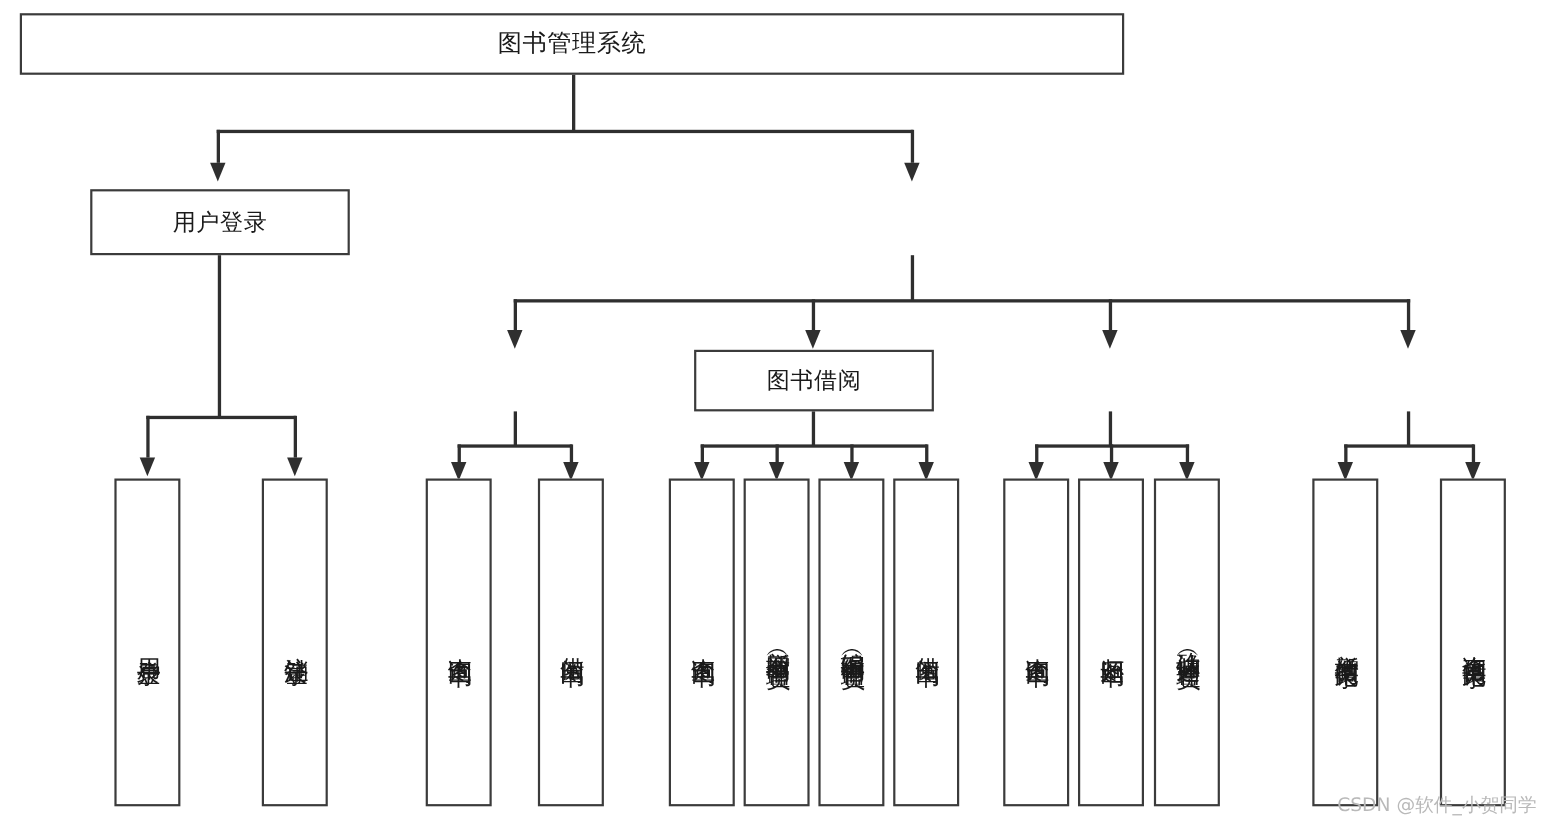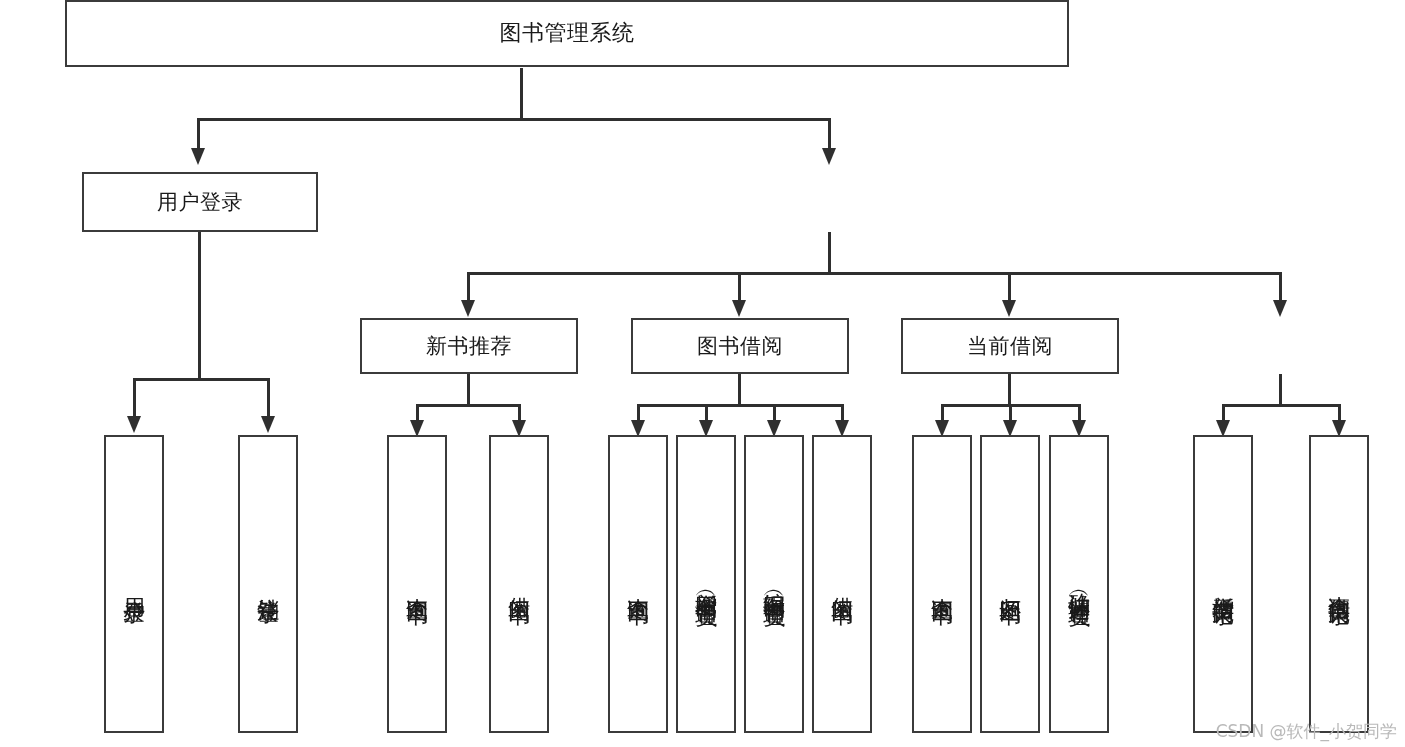--- a/index.html
+++ b/index.html
@@ -74,21 +74,21 @@
     color:#b9b9b9;
     white-space:nowrap;
     font-family:"DejaVu Sans","Liberation Sans",sans-serif;
   }
 </style>
 </head>
 <body>
 
 <div id="canvas">
 
-  <div class="node horiz root" style="left:18px;top:0;width:1004px;height:67px;margin-left:47px;">
+  <div class="node horiz root" style="left:18px;top:12px;width:1004px;height:56px;">
     <span class="lbl">图书管理系统</span>
   </div>
 
   <div class="conn vline" style="left:520px;top:68px;width:2.5px;height:52px;"></div>
 
   <div class="conn hline" style="left:197px;top:118px;width:633px;height:2.5px;"></div>
 
   <div class="conn vline" style="left:197px;top:118px;width:2.5px;height:30px;"></div>
   <div class="conn vline" style="left:828px;top:118px;width:2.5px;height:30px;"></div>
   <div class="arrow" style="left:191px;top:148px;"></div>
@@ -109,28 +109,22 @@
   <div class="conn hline" style="left:467px;top:272px;width:815px;height:2.5px;"></div>
   <div class="conn vline" style="left:467px;top:272px;width:2.5px;height:30px;"></div>
   <div class="conn vline" style="left:738px;top:272px;width:2.5px;height:30px;"></div>
   <div class="conn vline" style="left:1008px;top:272px;width:2.5px;height:30px;"></div>
   <div class="conn vline" style="left:1279px;top:272px;width:2.5px;height:30px;"></div>
   <div class="arrow" style="left:461px;top:300px;"></div>
   <div class="arrow" style="left:732px;top:300px;"></div>
   <div class="arrow" style="left:1002px;top:300px;"></div>
   <div class="arrow" style="left:1273px;top:300px;"></div>
 
-  <div class="node horiz" style="left:360px;top:318px;width:218px;height:56px;">
-    <span class="lbl">新书推荐</span>
-  </div>
   <div class="node horiz" style="left:631px;top:318px;width:218px;height:56px;">
     <span class="lbl">图书借阅</span>
-  </div>
-  <div class="node horiz" style="left:901px;top:318px;width:218px;height:56px;">
-    <span class="lbl">当前借阅</span>
   </div>
 
   <div class="conn vline" style="left:467px;top:374px;width:2.5px;height:32px;"></div>
   <div class="conn hline" style="left:416px;top:404px;width:104px;height:2.5px;"></div>
   <div class="conn vline" style="left:416px;top:404px;width:2.5px;height:18px;"></div>
   <div class="conn vline" style="left:518px;top:404px;width:2.5px;height:18px;"></div>
   <div class="arrow" style="left:410px;top:420px;"></div>
   <div class="arrow" style="left:512px;top:420px;"></div>
 
   <div class="conn vline" style="left:738px;top:374px;width:2.5px;height:32px;"></div>

